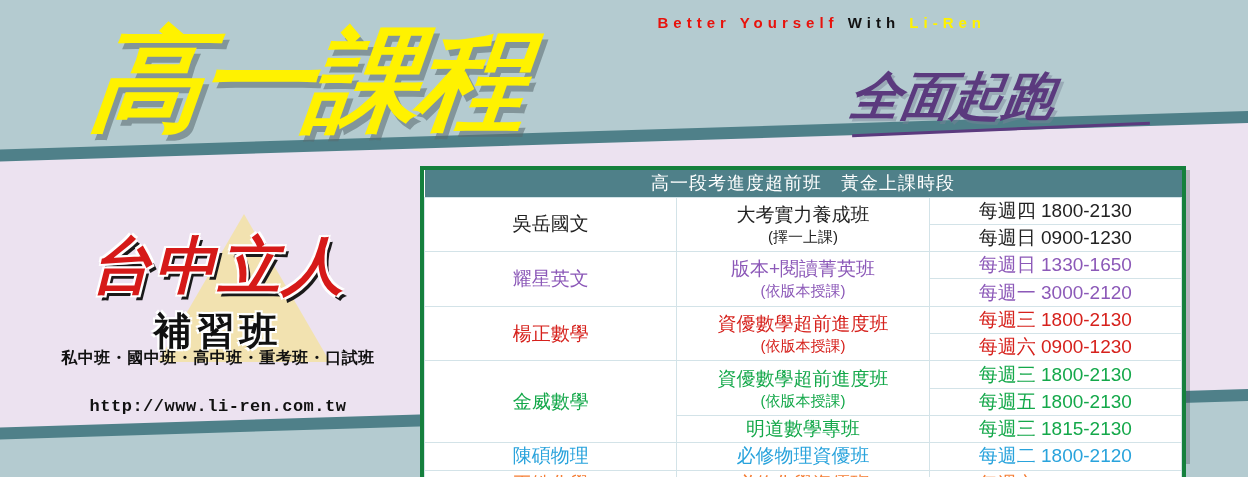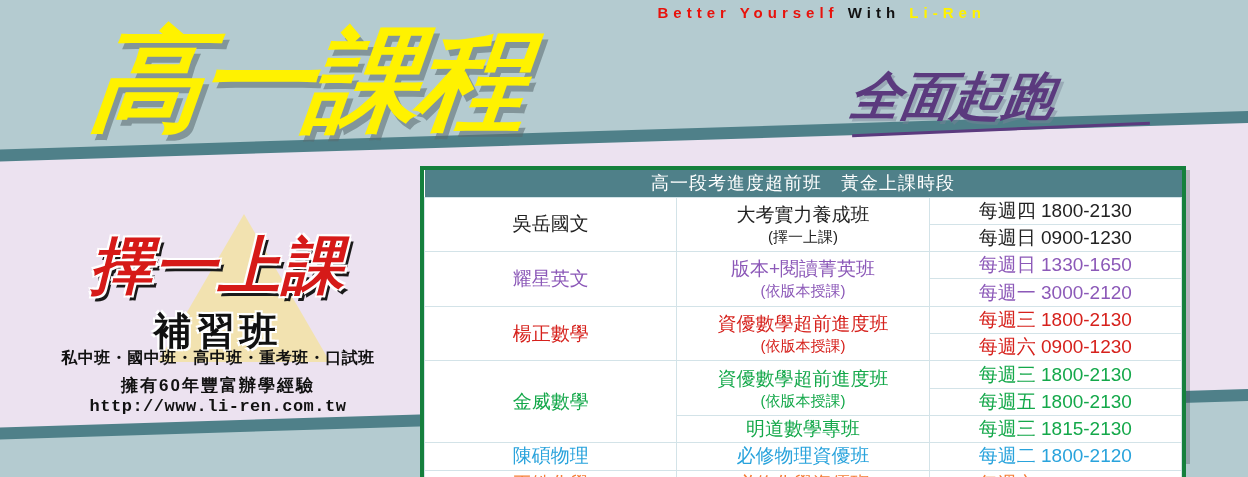--- a/index.html
+++ b/index.html
@@ -27,21 +27,21 @@
     clip-path: polygon(0 150px, 1300px 110px, 1300px 122px, 0 162px);
   }
   .diag-bottom {
     position:absolute; left:-20px; top:0; width:1300px; height:477px;
     background:#4f8089;
     clip-path: polygon(0 428px, 1300px 388px, 1300px 400px, 0 440px);
   }
 
   
   .slogan {
-    position:absolute; left:0; top:4px; width:1004px;
+    position:absolute; left:0; top:14px; width:1004px;
     text-align:right; padding-right:18px;
     font-size:15px; font-weight:bold;
     letter-spacing:5px;
     white-space:nowrap;
     padding-left:33px;
   }
   .slogan .s-red { color:#e8120c; }
   .slogan .s-black { color:#111111; }
   .slogan .s-yellow { color:#fff200; }
 
@@ -196,24 +196,23 @@
     <span class="s-black">With</span>
     <span class="s-yellow">Li-Ren</span>
   </div>
 
   <div class="main-title">高一課程</div>
   <div class="sub-title">全面起跑</div>
   <div class="sub-underline"></div>
 
   <div class="logo-wrap">
     <div class="logo-tri"></div>
-    <div class="logo-main">擇一上課</div>
+    <div class="logo-main">台中立人</div>
     <div class="logo-sub">補習班</div>
     <div class="logo-classes">私中班・國中班・高中班・重考班・口試班</div>
-    <div class="logo-exp">擁有60年豐富辦學經驗</div>
     <div class="logo-url">http://www.li-ren.com.tw</div>
   </div>
 
   <div class="table-shadow"></div>
   <div class="sched">
     <table class="sched-tbl">
       <thead>
         <tr>
           <th colspan="3">高一段考進度超前班　黃金上課時段</th>
         </tr>

